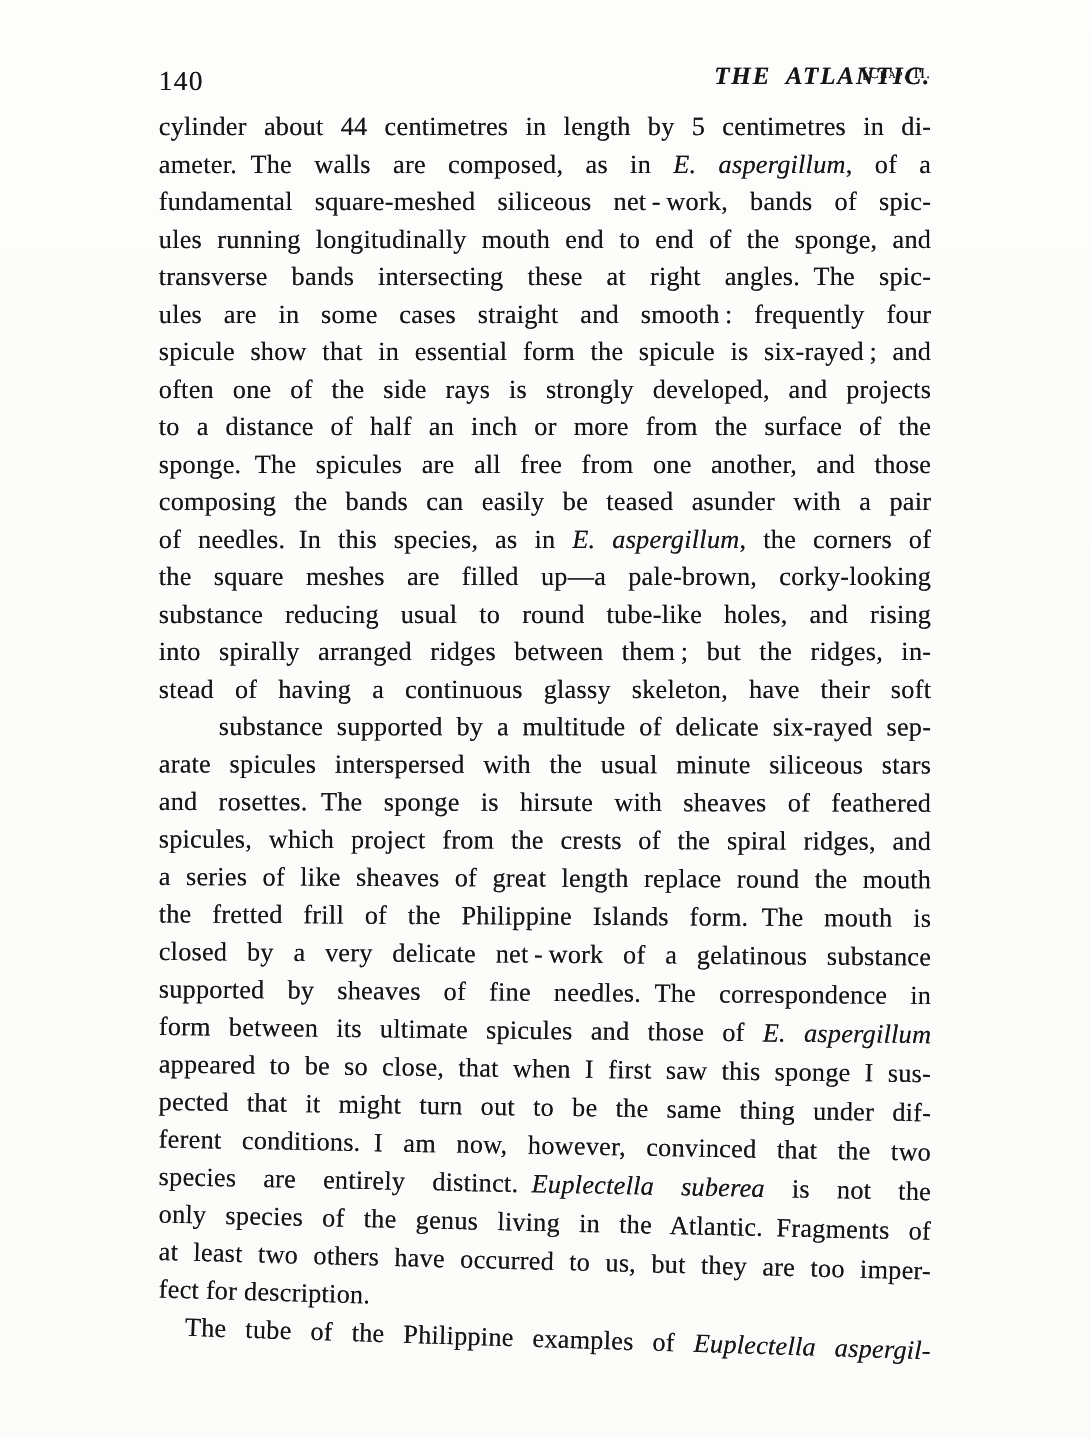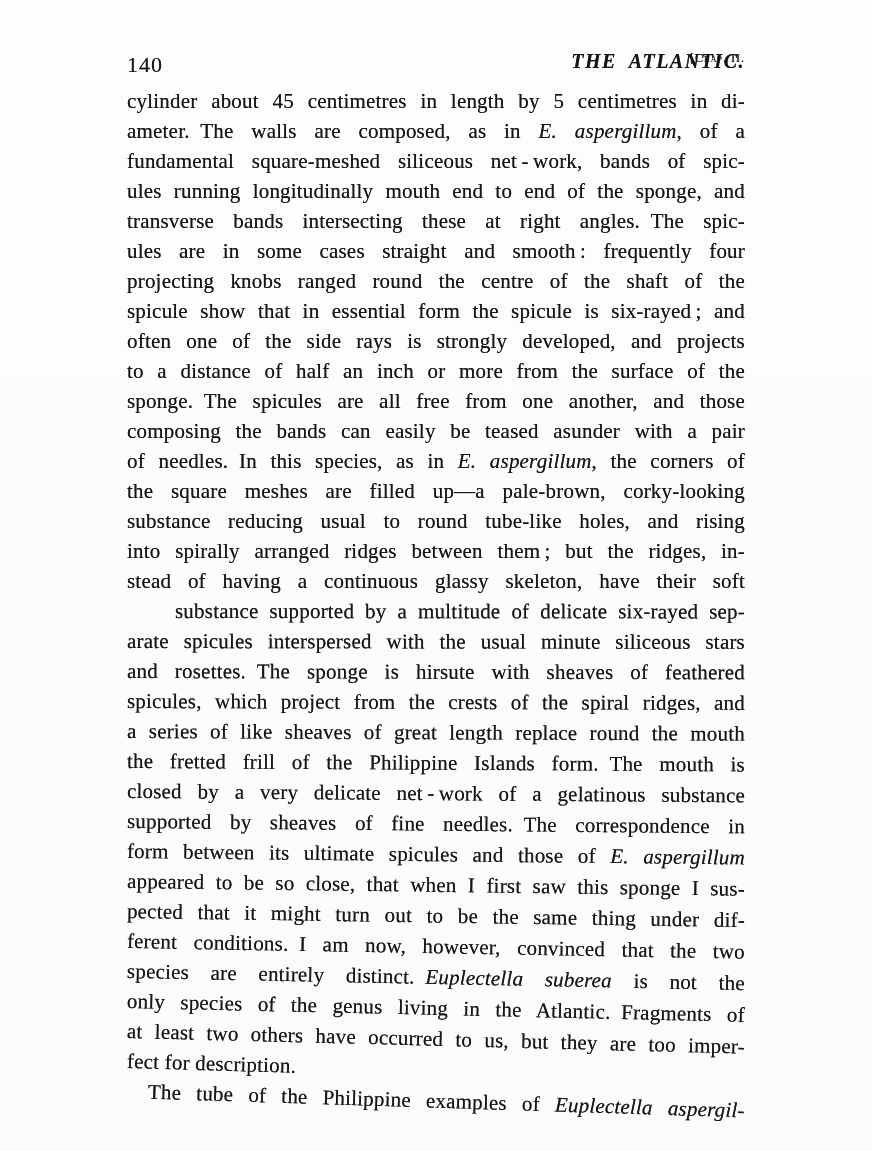--- a/index.html
+++ b/index.html
@@ -87,27 +87,26 @@
 
 <div class="page">
 
   <div class="header">
     <span class="page-number">140</span>
     <span class="running-title">THE ATLANTIC.</span>
     <span class="chapter-label">[Chap. II.</span>
   </div>
 
   <div class="body-text">
-      <div class="line"><span>cylinder about 45 centimetres in length by 5 centimetres in di-</span></div>
+      <div class="line"><span>cylinder about 44 centimetres in length by 5 centimetres in di-</span></div>
       <div class="line"><span>ameter. The walls are composed, as in </span><span class="it">E. aspergillum</span><span>, of a</span></div>
       <div class="line"><span>fundamental square-meshed siliceous net - work, bands of spic-</span></div>
       <div class="line"><span>ules running longitudinally mouth end to end of the sponge, and</span></div>
       <div class="line"><span>transverse bands intersecting these at right angles. The spic-</span></div>
       <div class="line"><span>ules are in some cases straight and smooth : frequently four</span></div>
-      <div class="line"><span>projecting knobs ranged round the centre of the shaft of the</span></div>
       <div class="line"><span>spicule show that in essential form the spicule is six-rayed ; and</span></div>
       <div class="line"><span>often one of the side rays is strongly developed, and projects</span></div>
       <div class="line"><span>to a distance of half an inch or more from the surface of the</span></div>
       <div class="line"><span>sponge. The spicules are all free from one another, and those</span></div>
       <div class="line"><span>composing the bands can easily be teased asunder with a pair</span></div>
       <div class="line"><span>of needles. In this species, as in </span><span class="it">E. aspergillum</span><span>, the corners of</span></div>
       <div class="line"><span>the square meshes are filled up—a pale-brown, corky-looking</span></div>
       <div class="line"><span>substance reducing usual to round tube-like holes, and rising</span></div>
       <div class="line" style="transform: rotate(0.005deg);"><span>into spirally arranged ridges between them ; but the ridges, in-</span></div>
       <div class="line" style="transform: rotate(0.02deg);"><span>stead of having a continuous glassy skeleton, have their soft</span></div>

